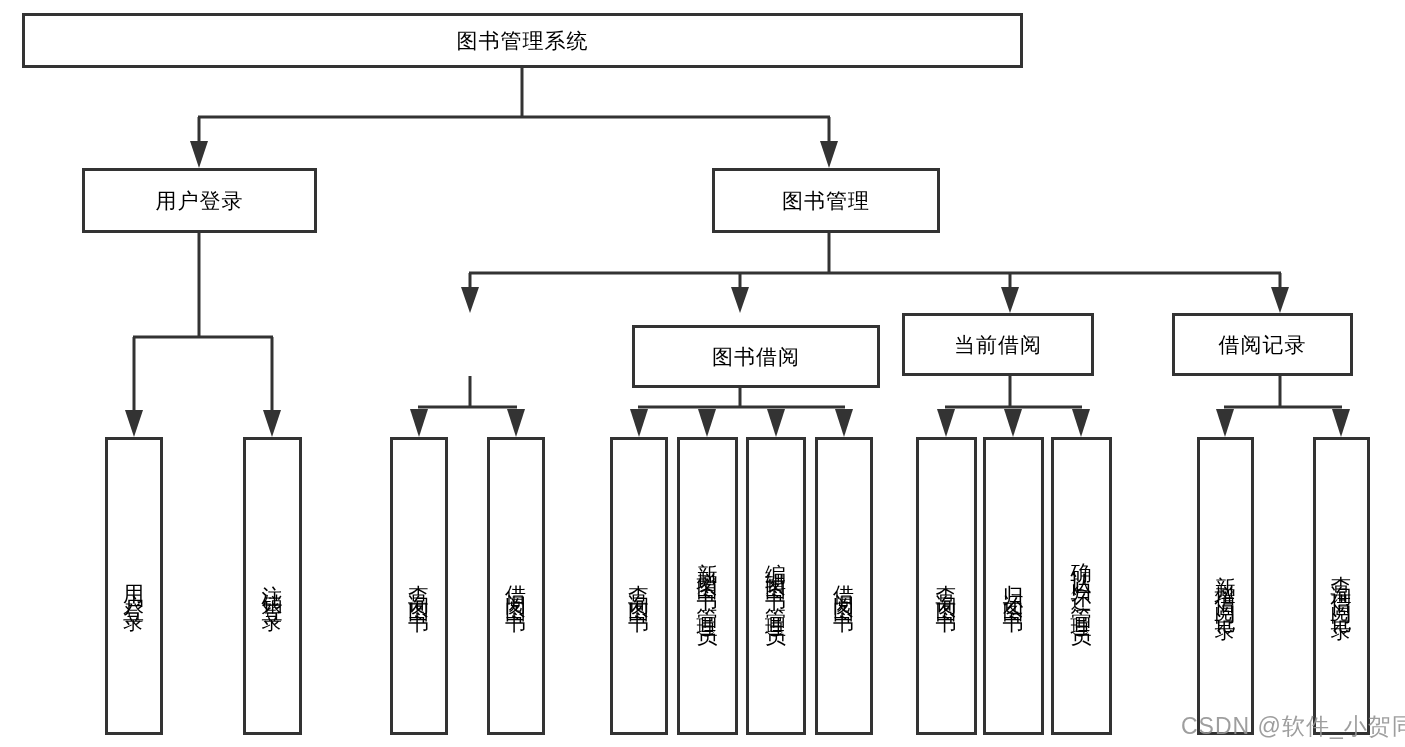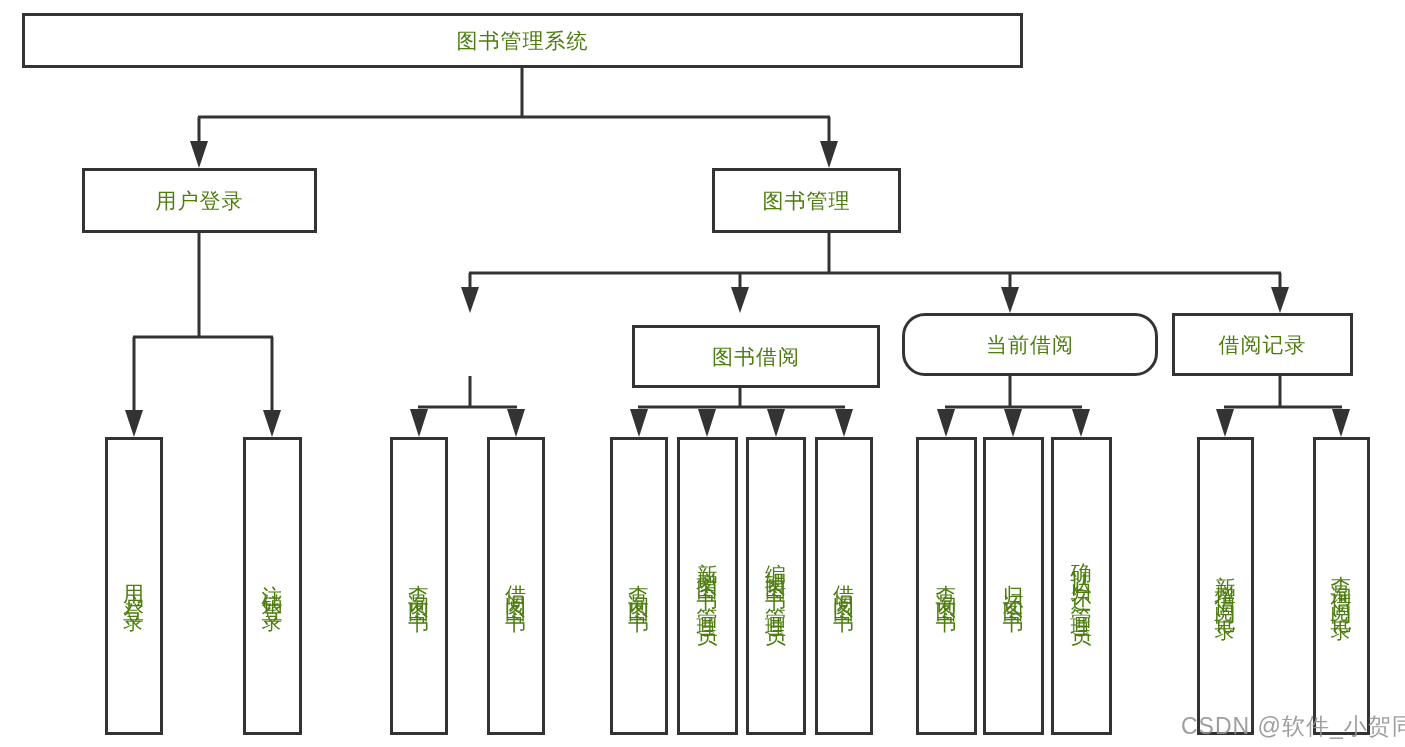--- a/index.html
+++ b/index.html
@@ -23,21 +23,21 @@
   }
   .node {
     position: absolute;
     box-sizing: border-box;
     border: 3px solid #333333;
     background: #ffffff;
     display: flex;
     align-items: center;
     justify-content: center;
     z-index: 2;
-    color: #4d7c0f;
+    color: #000000;
   }
   .node .label-h {
     font-size: 21px;
     letter-spacing: 1px;
     white-space: nowrap;
   }
   .node .label-v {
     writing-mode: vertical-rl;
     text-orientation: mixed;
     font-size: 21px;
@@ -123,28 +123,28 @@
     </g>
   </svg>
 
   <div class="node" style="left:22px; top:13px; width:1001px; height:55px;">
     <span class="label-h">图书管理系统</span>
   </div>
 
   <div class="node" style="left:82px; top:168px; width:235px; height:65px;">
     <span class="label-h">用户登录</span>
   </div>
-  <div class="node" style="left:712px; top:168px; width:189px; height:65px;">
+  <div class="node" style="left:712px; top:168px; width:228px; height:65px;">
     <span class="label-h">图书管理</span>
   </div>
 
   <div class="node" style="left:632px; top:325px; width:248px; height:63px;">
     <span class="label-h">图书借阅</span>
   </div>
-  <div class="node" style="left:902px; top:313px; width:256px; height:63px;border-radius:23px;">
+  <div class="node" style="left:902px; top:313px; width:192px; height:63px;">
     <span class="label-h">当前借阅</span>
   </div>
   <div class="node" style="left:1172px; top:313px; width:181px; height:63px;">
     <span class="label-h">借阅记录</span>
   </div>
 
   <div class="node" style="left:105px; top:437px; width:58px; height:298px;">
     <span class="label-v">用户登录</span>
   </div>
   <div class="node" style="left:243px; top:437px; width:59px; height:298px;">

